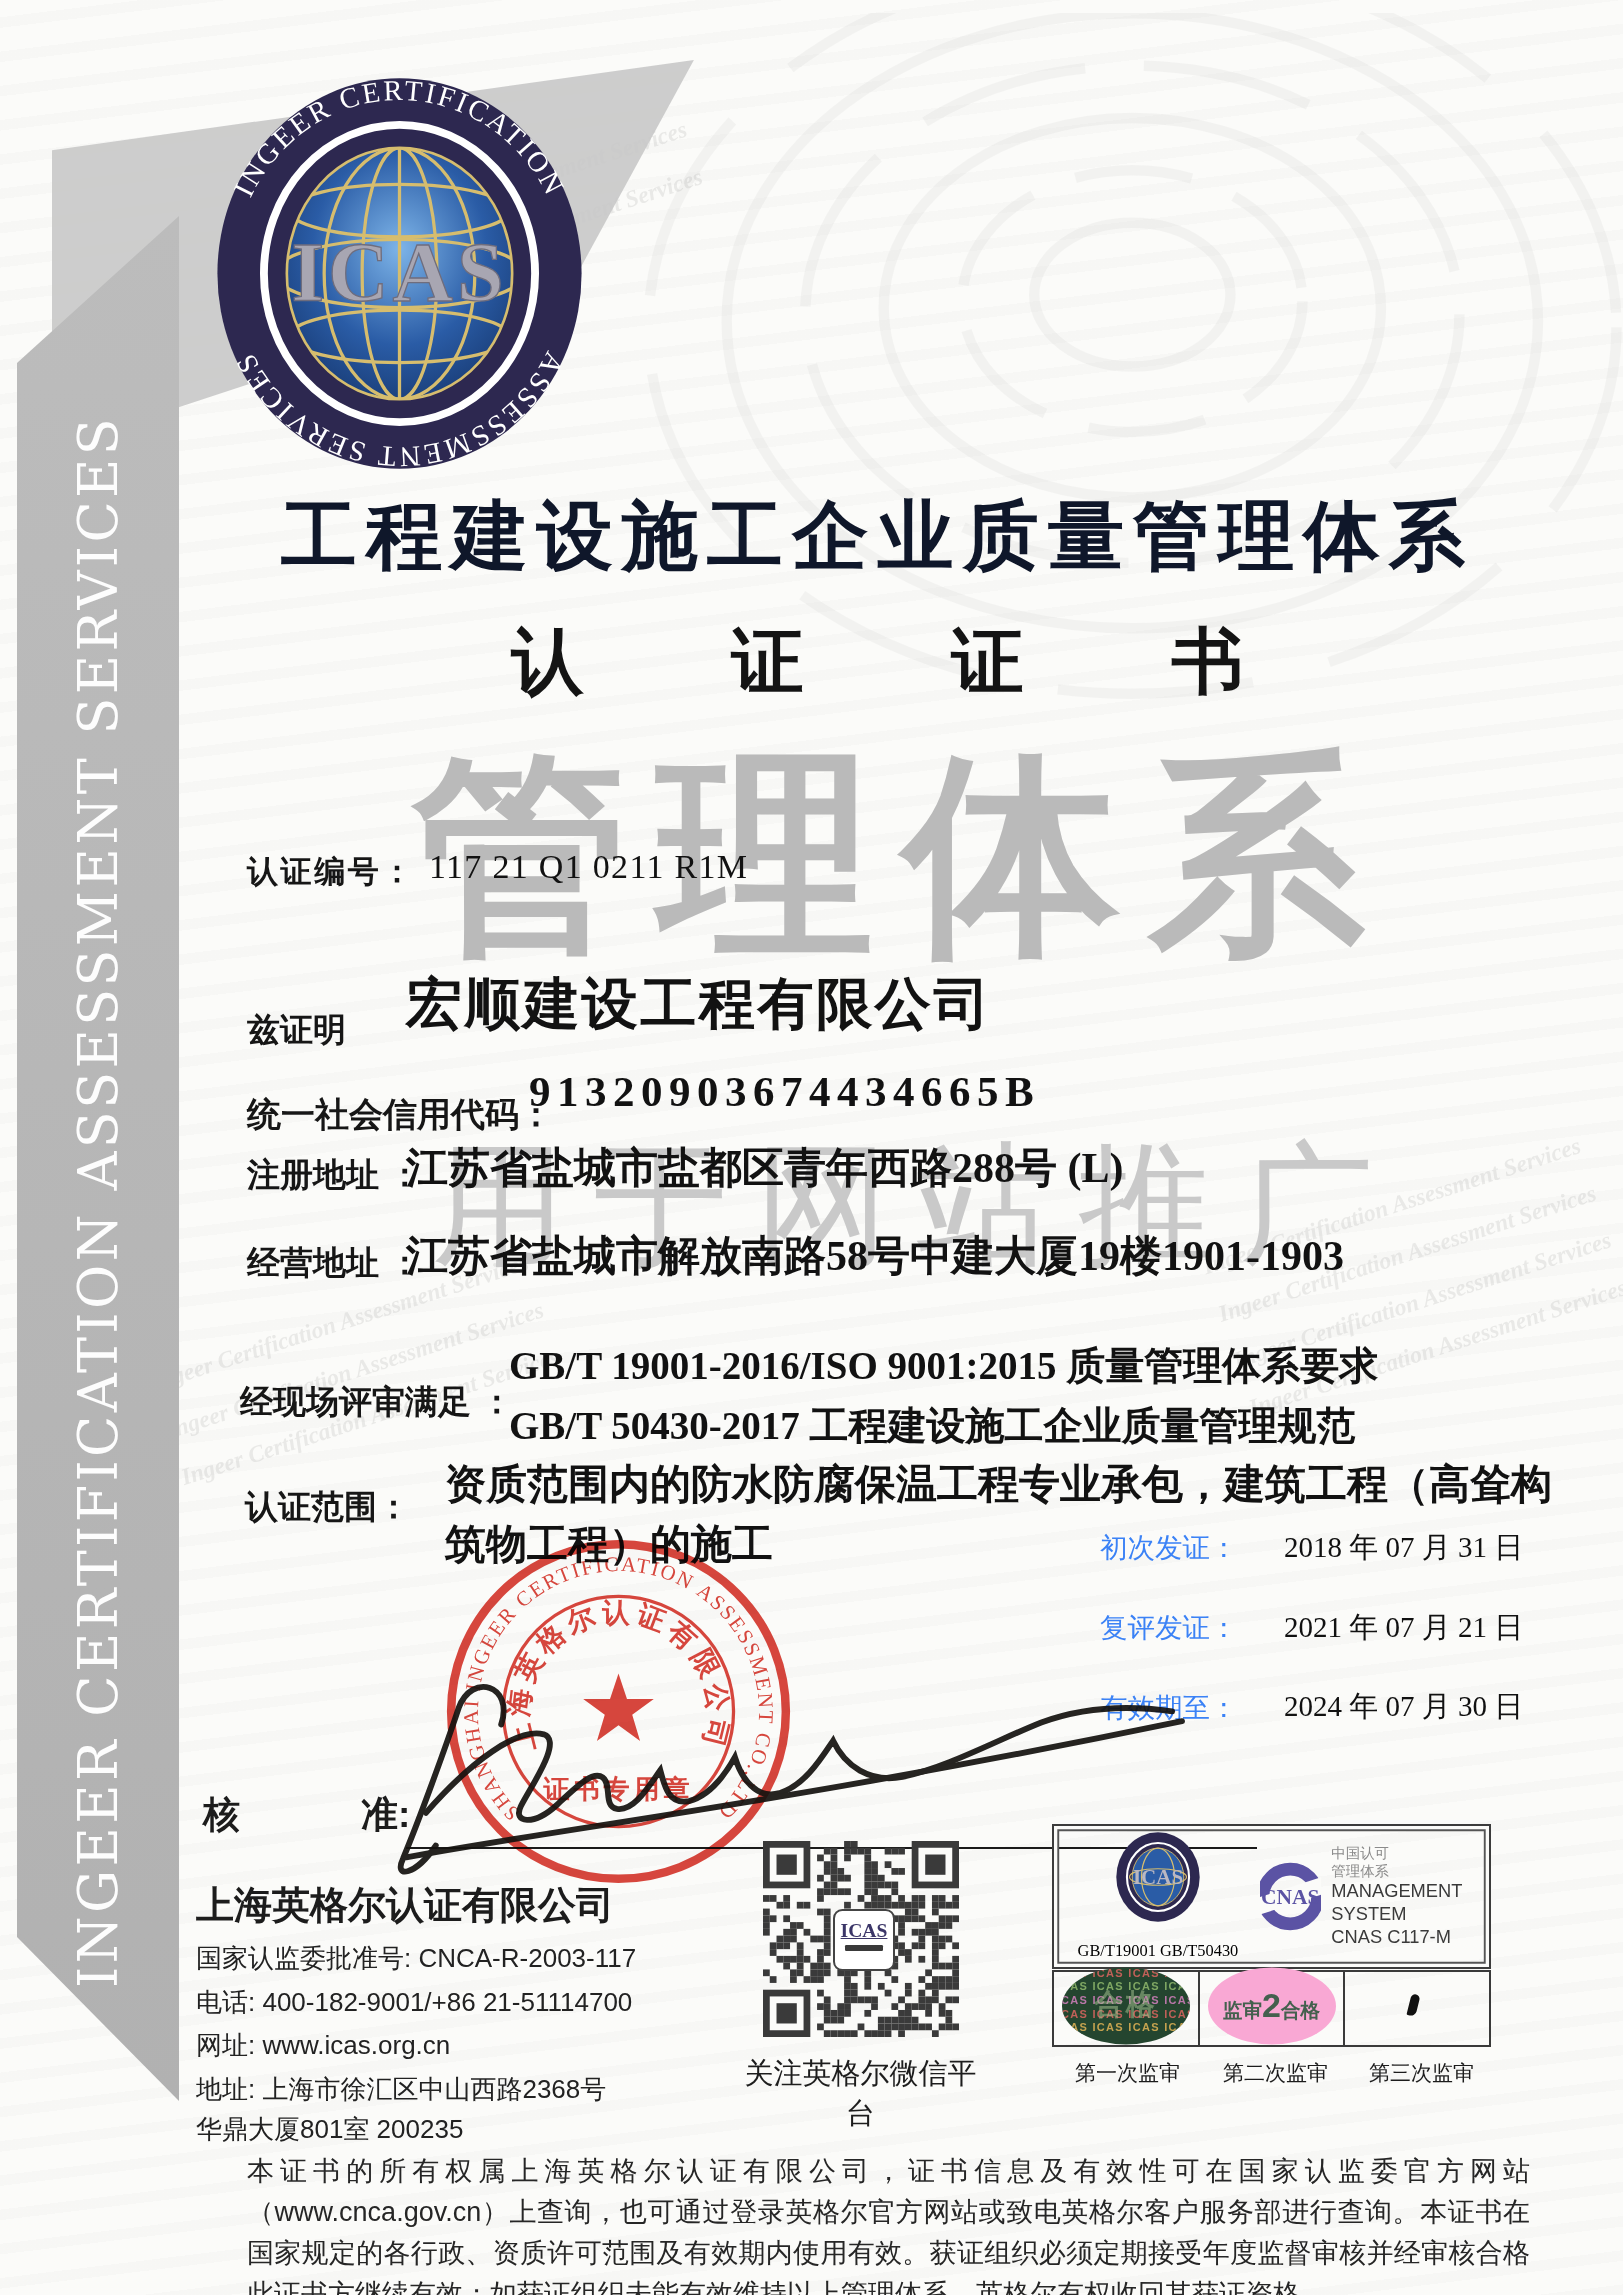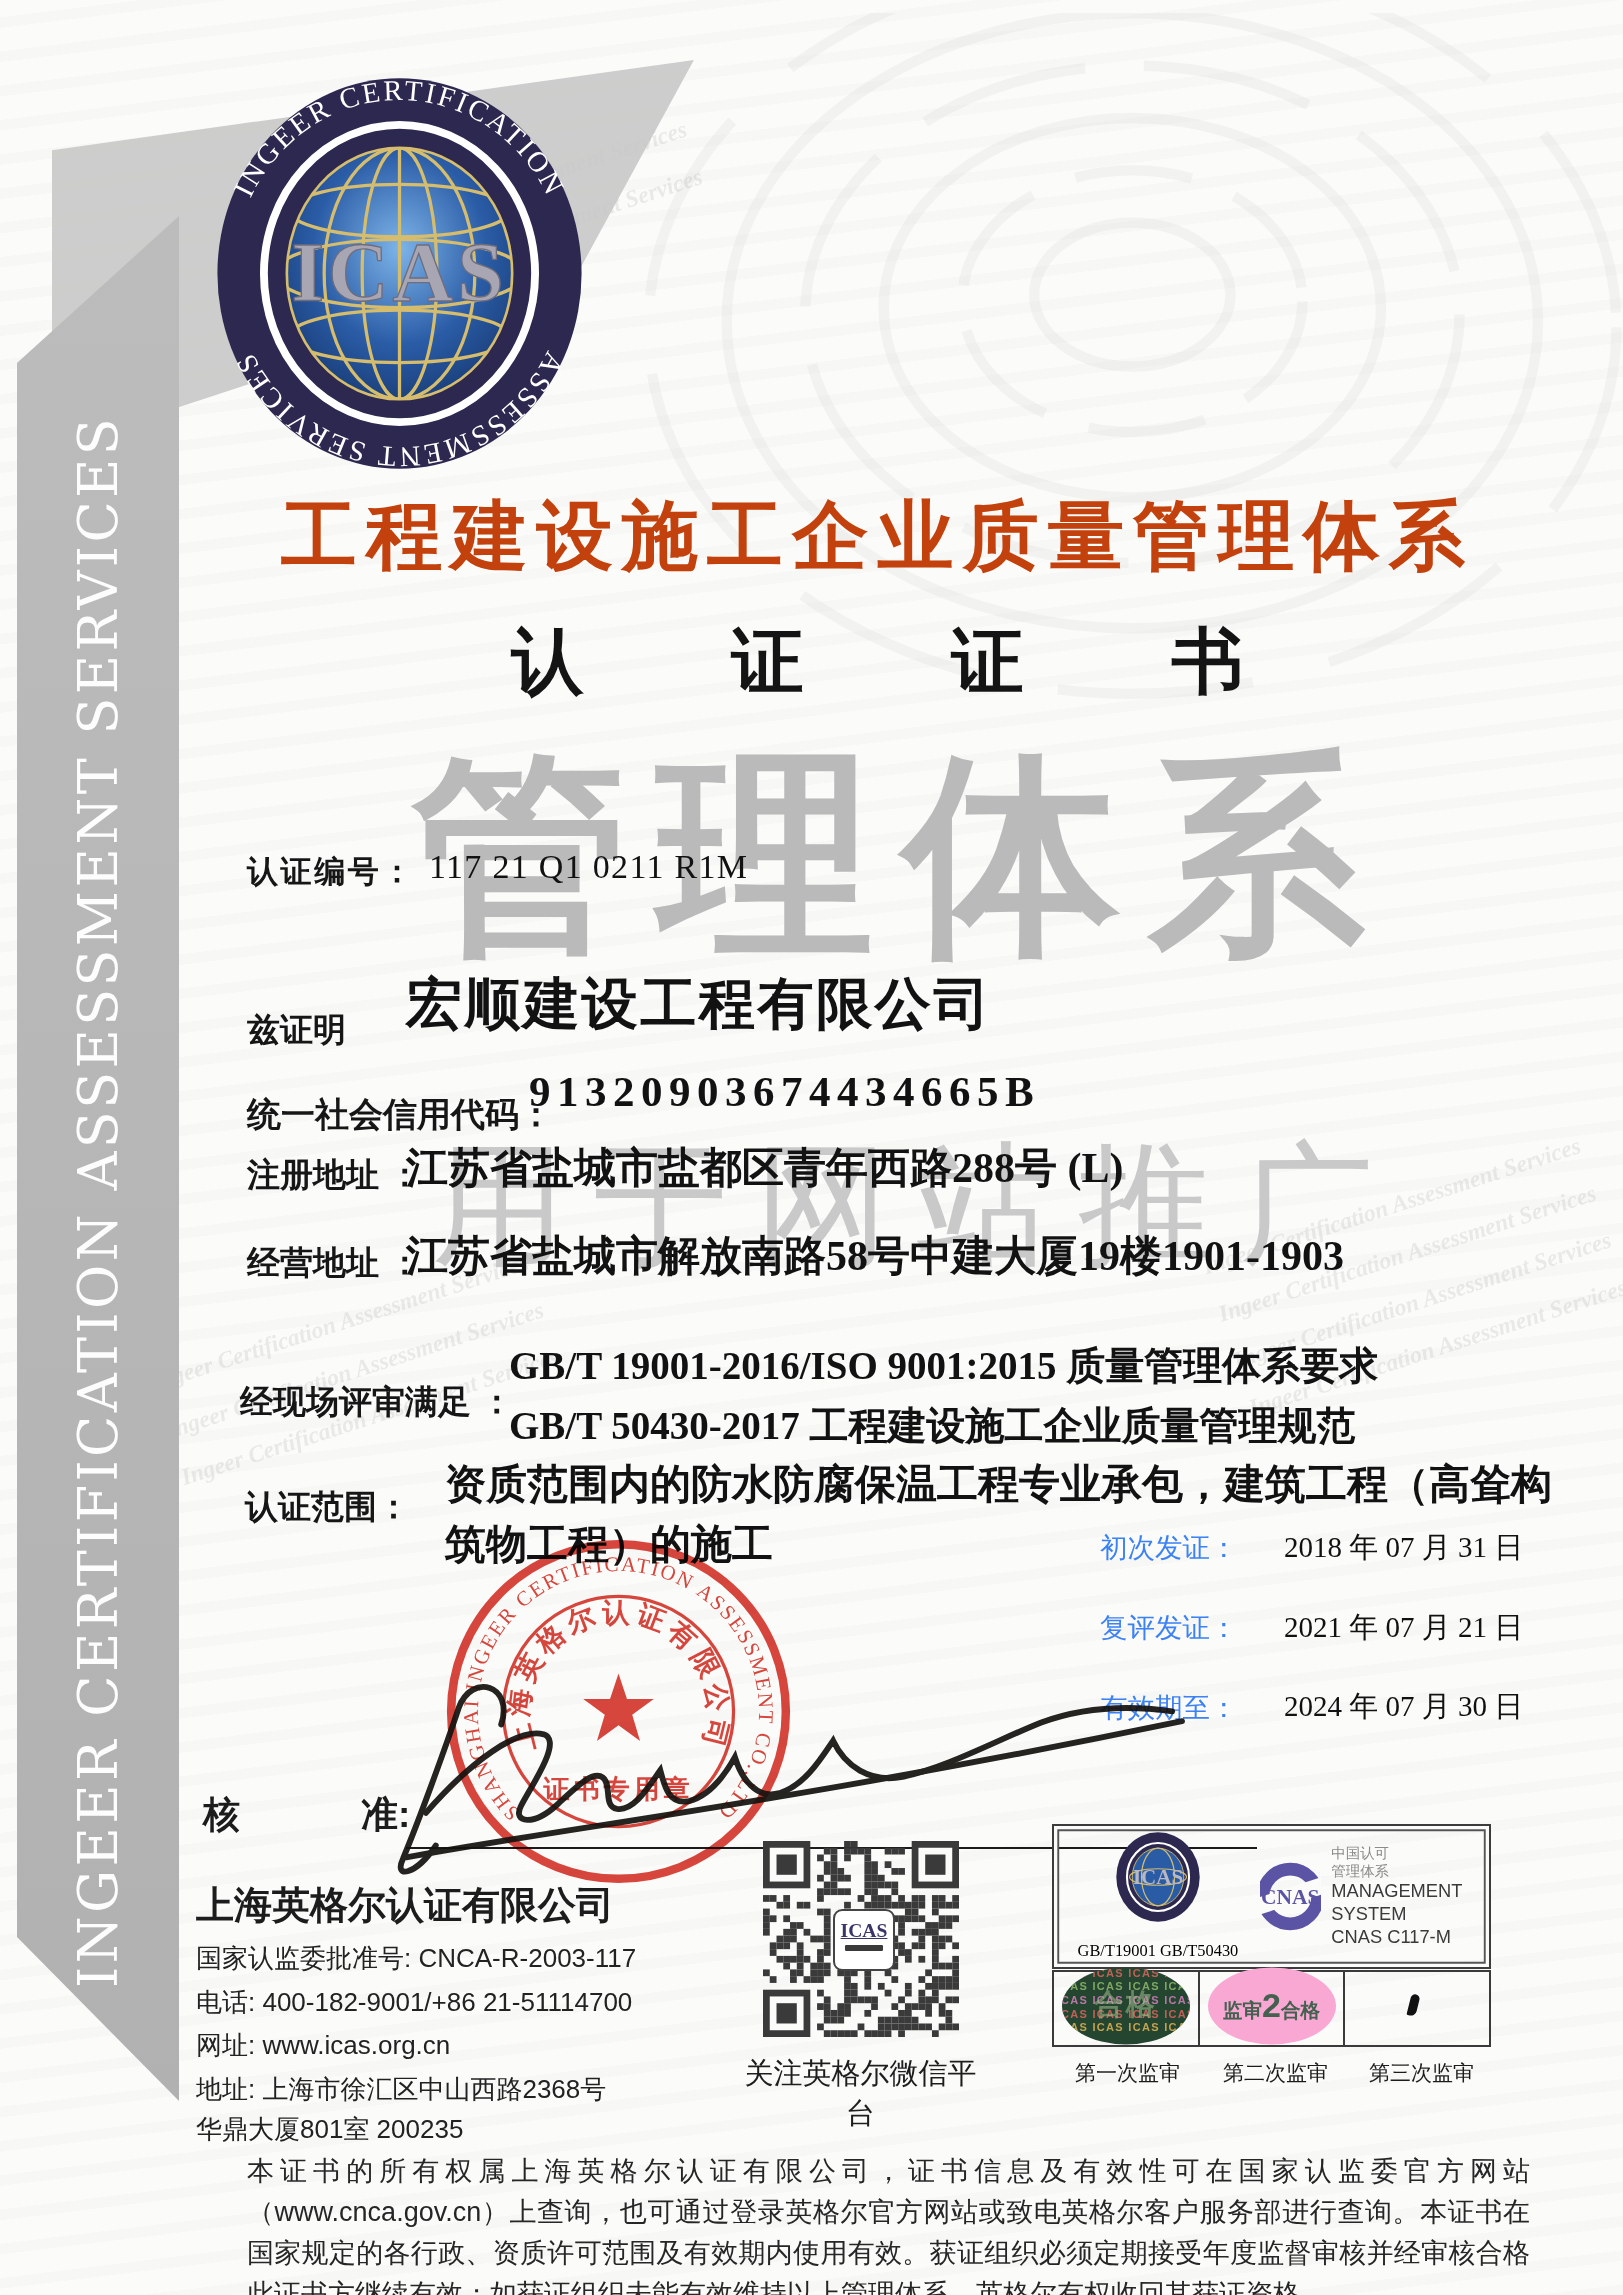--- a/index.html
+++ b/index.html
@@ -31,21 +31,21 @@
   
   #wm-company{left:412px;top:713px;z-index:2;font-weight:bold;font-size:216px;
     letter-spacing:29.5px;color:#bababa;font-family:"Liberation Sans","DejaVu Sans",sans-serif;white-space:nowrap;}
   #wm-purpose{left:432px;top:1116px;z-index:2;font-size:134px;letter-spacing:27.5px;
     color:#c9c9c9;font-family:"Liberation Sans","DejaVu Sans",sans-serif;white-space:nowrap;}
   
   #logo{left:216px;top:77px;z-index:3;}
   
   .serifb{font-family:"Liberation Serif","DejaVu Serif",serif;font-weight:bold;}
   #title1{left:223px;top:486px;width:1309px;text-align:center;z-index:4;
-    font-size:76px;letter-spacing:9.2px;color:#c2410c;}
+    font-size:76px;letter-spacing:9.2px;color:#0f172a;}
   #title2{left:223px;top:614px;width:1309px;text-align:center;z-index:4;
     font-size:72px;letter-spacing:65px;text-indent:65px;color:#141414;}
   .lbl{z-index:4;font-weight:bold;color:#161616;white-space:nowrap;}
   .val{z-index:4;color:#121212;white-space:nowrap;}
   #certno-l{left:247px;top:851px;font-size:31px;letter-spacing:2.6px;}
   #certno-v{left:429px;top:848px;font-family:"Liberation Serif",serif;font-size:34px;letter-spacing:1.3px;font-weight:normal;}
   #certify-l{left:247px;top:1008px;font-size:33px;}
   #company-v{left:406px;top:967px;font-size:56px;letter-spacing:2.6px;}
   #credit-l{left:247px;top:1092px;font-size:34px;}
   #credit-v{left:529px;top:1067px;font-size:43px;letter-spacing:6.5px;}

